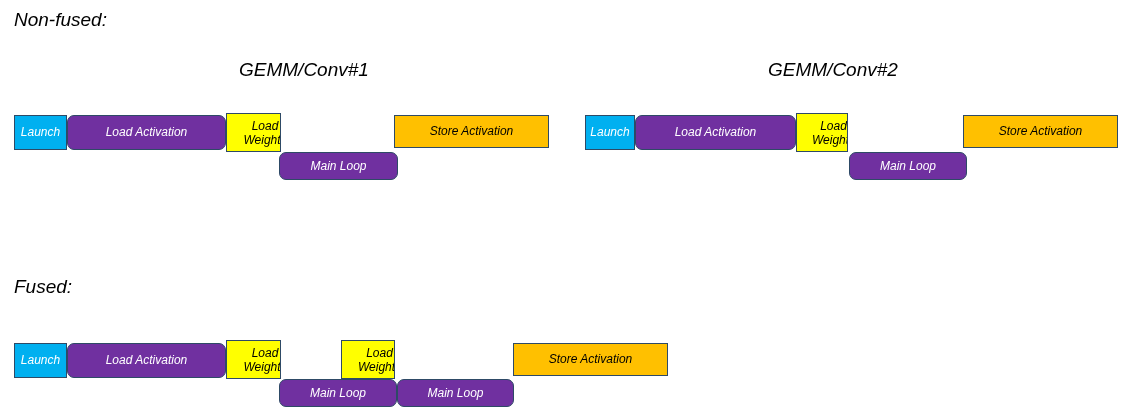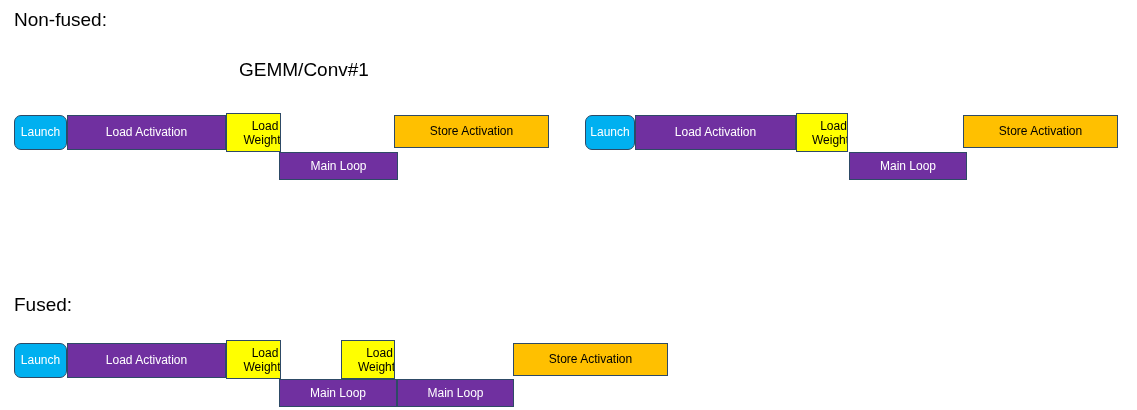--- a/index.html
+++ b/index.html
@@ -11,20 +11,21 @@
     width: 1137px;
     height: 410px;
     position: relative;
     overflow: hidden;
     font-family: "Liberation Sans", "DejaVu Sans", sans-serif;
     -webkit-font-smoothing: antialiased;
   }
   .canvas {
     position: absolute;
     inset: 0;
+    font-style: italic;
   }
   .section-label {
     position: absolute;
     font-size: 19px;
     line-height: 22px;
     color: #000000;
     white-space: nowrap;
     letter-spacing: 0px;
   }
   .group-title {
@@ -41,37 +42,38 @@
     border: 1px solid #2e4a66;
     display: flex;
     align-items: center;
     justify-content: center;
     font-size: 12px;
     line-height: 13px;
     text-align: center;
     white-space: pre-line;
     overflow: hidden;
   }
-  .blk.launch   { background: #00b0f0; color: #ffffff; border-radius: 7px; }
-  .blk.purple   { background: #7030a0; color: #ffffff; }
+  .blk.launch   { background: #00b0f0; color: #ffffff; }
+  .blk.purple   { background: #7030a0; color: #ffffff; border-radius: 7px; }
   .blk.yellow   { background: #ffff00; color: #000000; }
   .blk.orange   { background: #ffc000; color: #000000; }
   .blk.yellow   { font-size: 12px; line-height: 14px; padding-left: 23px; }
 </style>
 </head>
 <body>
 
 <div class="canvas">
 
   <div class="section-label" id="label-non-fused" style="left: 14px; top: 9px;">Non-fused:</div>
 
   <div class="group-title" id="title-group-1" style="left: 203px; top: 59px; margin-left: 36px;">GEMM/Conv#1</div>
 
+  <div class="group-title" id="title-group-2" style="left: 768px; top: 59px;">GEMM/Conv#2</div>
 
-  <div class="section-label" id="label-fused" style="left: 14px; top: 294px;">Fused:</div>
+  <div class="section-label" id="label-fused" style="left: 14px; top: 276px;">Fused:</div>
 
   <div id="blocks-layer">
       <div>
         <div class="blk launch" style="left: 14px; top: 115px; width: 53px; height: 35px;">Launch</div>
         <div class="blk purple" style="left: 67px; top: 115px; width: 159px; height: 35px;">Load Activation</div>
         <div class="blk yellow" style="left: 226px; top: 113px; width: 55px; height: 39px;">Load
 Weights</div>
         <div class="blk purple" style="left: 279px; top: 152px; width: 119px; height: 28px;">Main Loop</div>
         <div class="blk orange" style="left: 394px; top: 115px; width: 155px; height: 33px;">Store Activation</div>
       </div>

